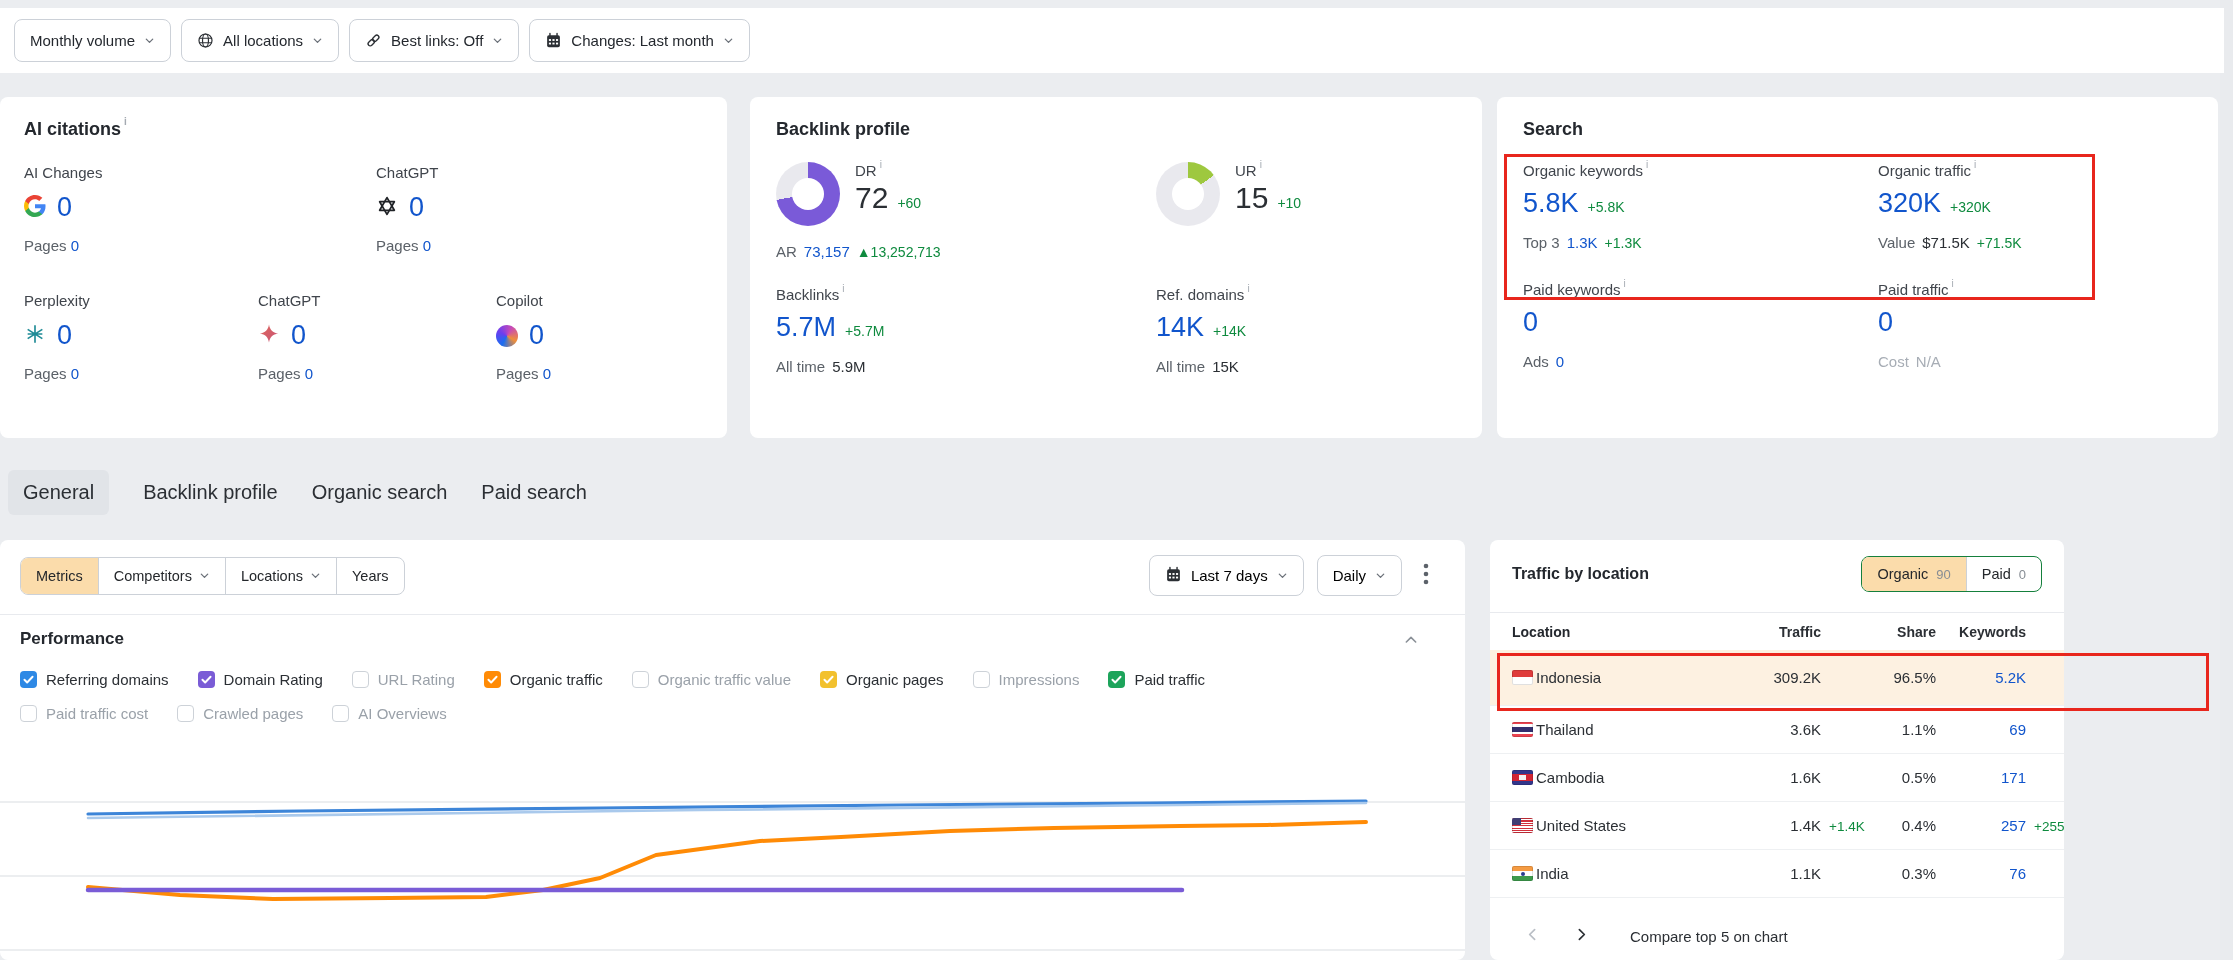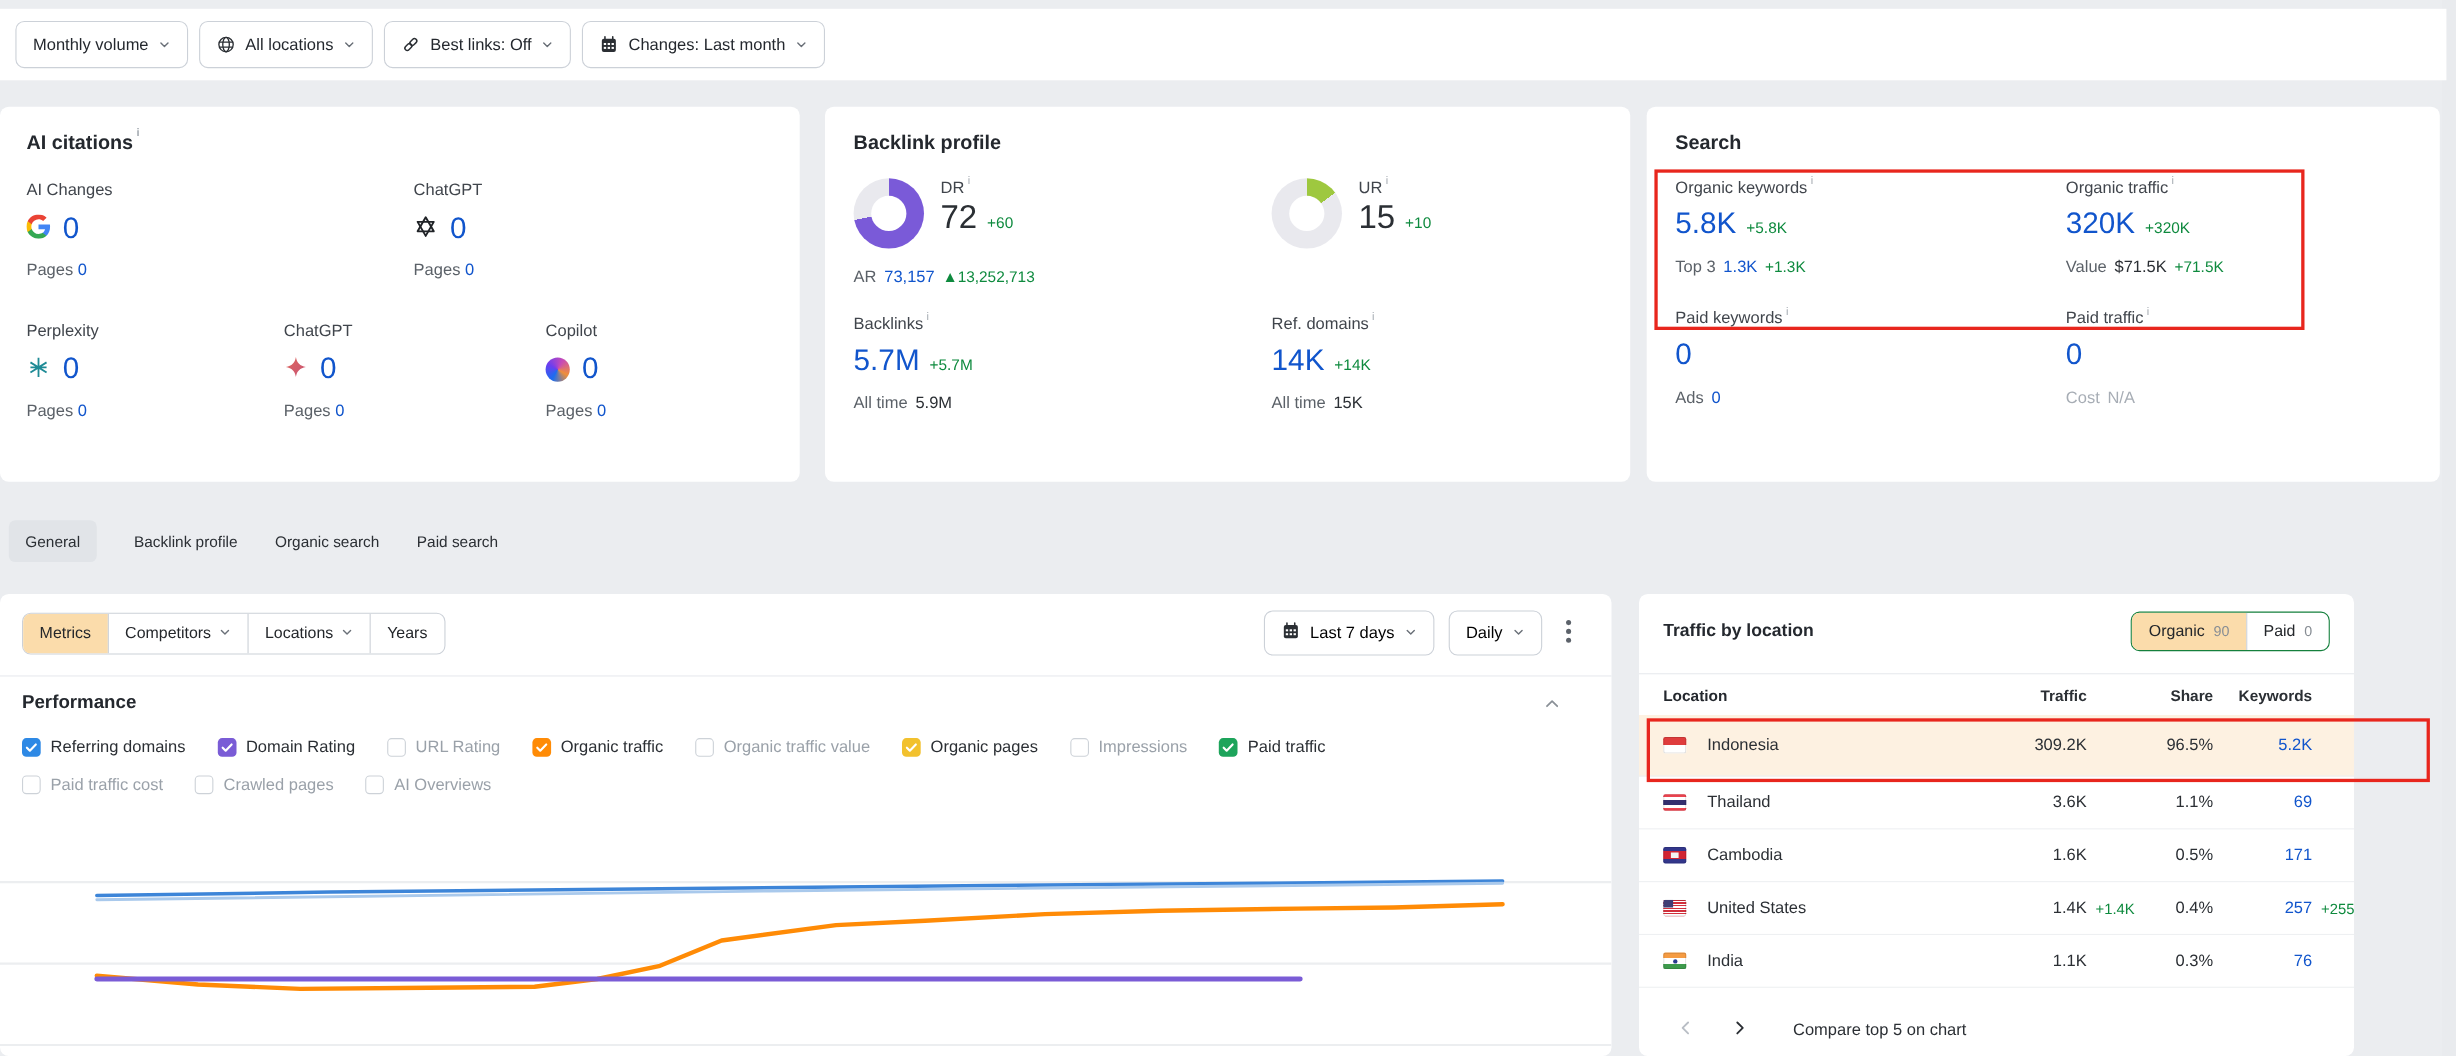--- a/index.html
+++ b/index.html
@@ -45,21 +45,21 @@
   .metric-value .main { color: #1155cc; text-decoration: none; cursor: pointer; }
   .metric-sub { margin-top: 15px; color: #5b6168; display: flex; gap: 7px; align-items: baseline; }
   .metric-sub .dark { color: #2b2f34; }
 
   .card-search { left: 1497px; top: 97px; width: 721px; height: 341px; padding: 22px 0 0 26px; }
   .s-grid { display: grid; grid-template-columns: 355px 1fr; margin-top: 22px; }
   .s-grid2 { display: grid; grid-template-columns: 355px 1fr; margin-top: 30px; }
 
   
   .tabs { position: absolute; left: 8px; top: 469px; display: flex; align-items: center; gap: 34px; height: 46px; }
-  .tab { font-size: 14px; color: #2b2f34; cursor: pointer; }
+  .tab { font-size: 20px; color: #2b2f34; cursor: pointer; }
   .tab.active { background: #e1e4e8; border-radius: 6px; padding: 11px 15px; }
 
   
   .card-perf { left: 0; top: 540px; width: 1465px; height: 420px; }
   .perf-controls { display: flex; justify-content: space-between; align-items: center; padding: 15px 36px 0 20px; }
   .segmented { display: inline-flex; border: 1px solid #ccd1d8; border-radius: 8px; overflow: hidden; background: #fff; }
   .seg { display: flex; align-items: center; gap: 7px; padding: 10px 15px; font-size: 14.5px; color: #24272b; border-left: 1px solid #ccd1d8; cursor: pointer; }
   .seg:first-child { border-left: none; }
   .seg.active { background: #fbdcab; }
   .right-controls { display: flex; align-items: center; gap: 13px; }
@@ -71,35 +71,35 @@
   .cb-rows { position: absolute; left: 20px; top: 131px; width: 1430px; }
   .cb-row { display: flex; gap: 29px; align-items: center; margin-bottom: 17px; }
   .cb { display: flex; gap: 9px; align-items: center; cursor: pointer; }
   .cb .cbl { color: #2b2f34; }
   .cb.unchecked .cbl { color: #9aa1a9; }
   .cbbox { width: 17px; height: 17px; border-radius: 4px; border: 1px solid #cdd2d8; background: #fff; display: inline-flex; align-items: center; justify-content: center; flex: none; }
   .cb.checked .cbbox { border: none; }
   #perf-chart { position: absolute; left: 0; top: 210px; }
 
   
-  .card-traffic { left: 1490px; top: 540px; width: 650px; height: 420px; }
+  .card-traffic { left: 1490px; top: 540px; width: 574px; height: 420px; }
   .tl-head { display: flex; justify-content: space-between; align-items: center; padding: 16px 22px 0 22px; }
   .tl-title { font-size: 16px; font-weight: 700; display: flex; gap: 3px; }
   .toggle { display: inline-flex; border: 1px solid #15803d; border-radius: 8px; overflow: hidden; }
   .tgl { display: flex; align-items: baseline; gap: 8px; padding: 9px 15px; font-size: 14.5px; color: #24272b; cursor: pointer; border-left: 1px solid #ccd1d8; }
   .tgl:first-child { border-left: none; }
   .tgl.active { background: #fbdcab; }
   .tgl .cnt { color: #878d94; font-size: 13px; }
   .tl-divider { position: absolute; left: 0; top: 72px; width: 100%; height: 1px; background: #e8eaee; }
   .tl-cols { position: absolute; top: 84px; left: 0; right: 0; display: grid; grid-template-columns: 1fr 120px 115px 90px; padding: 0 38px 0 22px; font-size: 14px; font-weight: 700; color: #24282e; }
   .tl-cols .num { text-align: right; }
   #loc-rows { position: absolute; top: 110px; left: 0; right: 0; }
   .lrow { display: grid; grid-template-columns: 1fr 120px 115px 90px; align-items: center; height: 48px; padding: 0 38px 0 22px; border-bottom: 1px solid #eef0f2; font-size: 15px; cursor: pointer; }
   .lrow.highlight { background: #fdf1e1; height: 56px; }
-  .lcell-loc { display: flex; align-items: center; gap: 19px; color: #2b2f34; }
+  .lcell-loc { display: flex; align-items: center; gap: 3px; color: #2b2f34; }
   .num { text-align: right; position: relative; color: #2b2f34; }
   .num .d { position: absolute; left: calc(100% + 8px); top: 50%; transform: translateY(-50%); color: #0e8a3e; font-size: 13.5px; }
   .tl-footer { position: absolute; left: 30px; top: 382px; display: flex; align-items: center; }
   .pg-btn { background: none; border: none; cursor: pointer; display: flex; align-items: center; padding: 4px; }
   .pg-next { margin-left: 24px; }
   .tl-footer .cmp { margin-left: 36px; font-size: 15px; color: #2b2f34; cursor: pointer; }
 
   
   .flag { width: 21px; height: 15px; border-radius: 2px; box-shadow: inset 0 0 0 1px rgba(0,0,0,.12); flex: none; position: relative; overflow: hidden; display: inline-block; }
   .flag-indonesia { background: linear-gradient(180deg, #df3c3c 0 50%, #fff 50%); }

